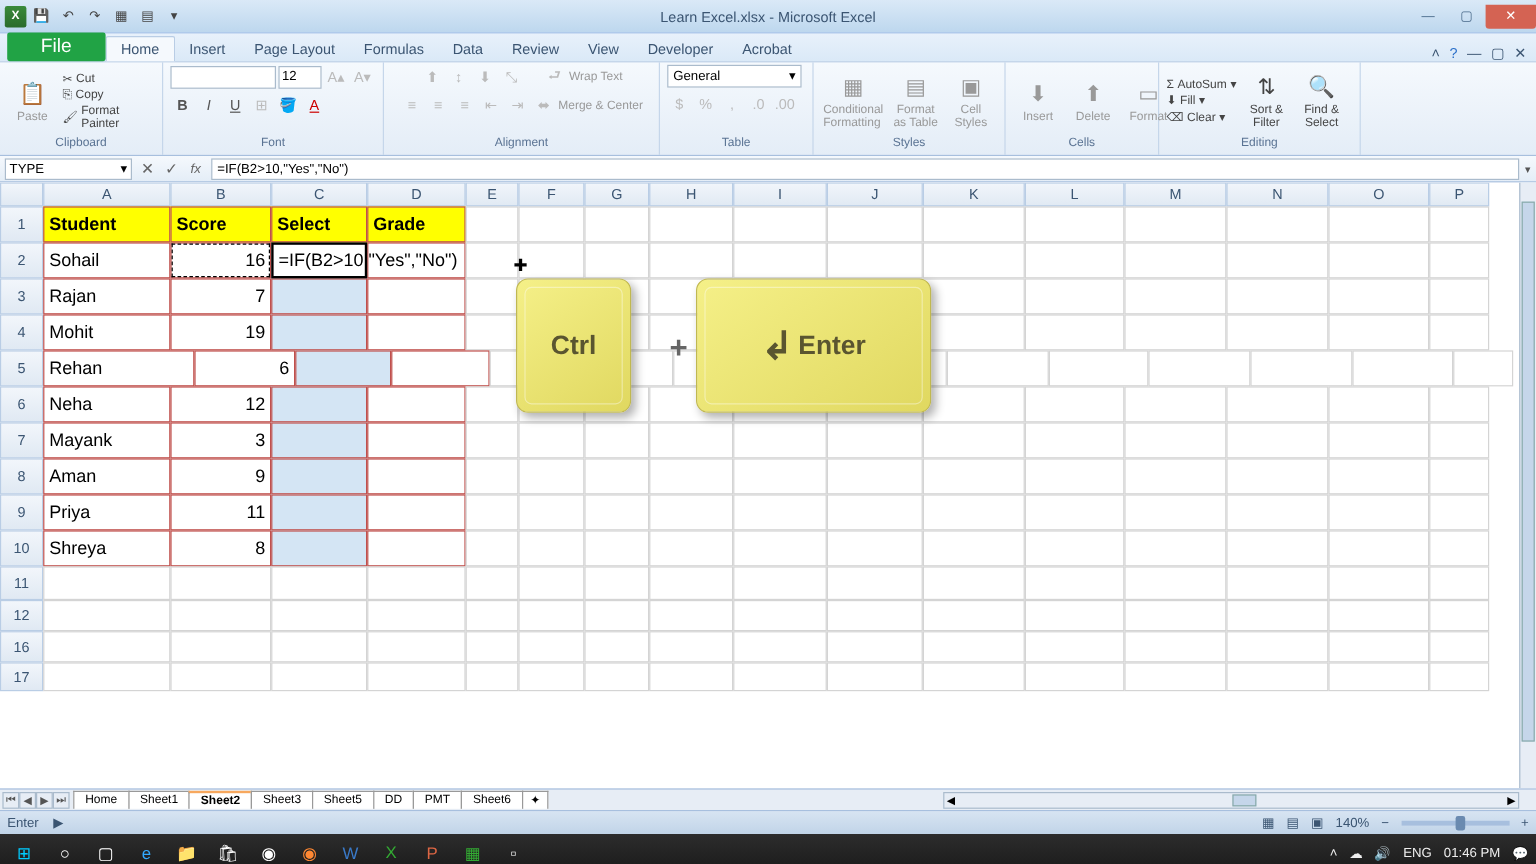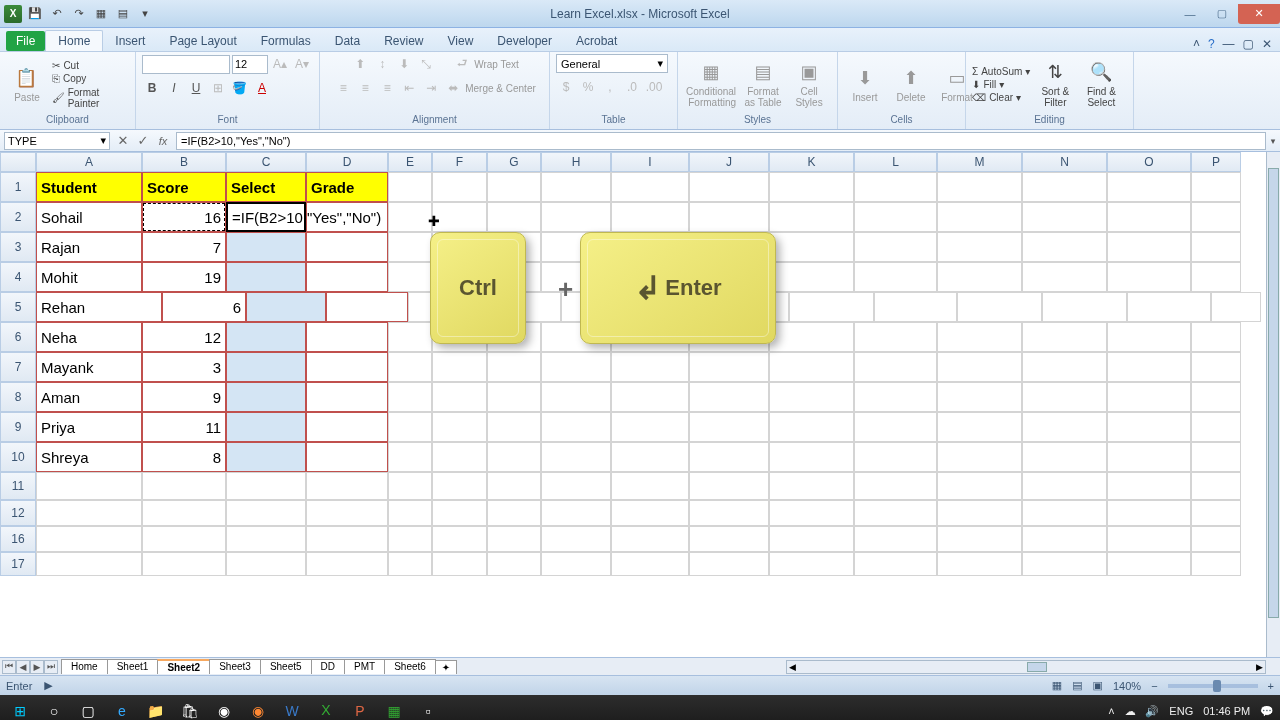--- a/index.html
+++ b/index.html
@@ -5,21 +5,21 @@
 *{margin:0;padding:0;box-sizing:border-box;font-family:'Segoe UI',Tahoma,sans-serif}
 body{width:1280px;height:720px;overflow:hidden;background:#fff;position:relative}
 .titlebar{height:28px;background:linear-gradient(#dae9f7,#bdd7ee);display:flex;align-items:center;border-bottom:1px solid #8db2e3;position:relative}
 .qat{display:flex;align-items:center;gap:4px;padding-left:4px}
 .qat-btn{width:18px;height:18px;display:flex;align-items:center;justify-content:center;color:#444;font-size:11px}
 .excel-icon{width:18px;height:18px;background:linear-gradient(#3a8a3a,#2b6b2b);border-radius:2px;display:flex;align-items:center;justify-content:center;color:#fff;font-size:10px;font-weight:bold}
 .title-text{position:absolute;left:50%;transform:translateX(-50%);font-size:12px;color:#3b5572}
 .winctl{position:absolute;right:0;display:flex}
 .winctl div{width:32px;height:20px;display:flex;align-items:center;justify-content:center;color:#4a6a8a;font-size:11px;cursor:pointer}
 .winctl .close{background:#d46353;color:#fff;width:42px;border-radius:0 0 3px 3px}
-.file-tab{display:inline-block;background:#21a345;color:#fff;padding:3px 10px;font-size:12px;margin-left:2px;border-radius:2px}
+.file-tab{display:inline-block;background:#21a345;color:#fff;padding:3px 28px;font-size:16px;margin-left:2px;border-radius:2px}
 .ribbon-tabs{height:24px;background:linear-gradient(#e8f1fb,#dae9f7);display:flex;align-items:flex-end;padding-left:4px;border-bottom:1px solid #b9cde5;position:relative}
 .tab{padding:3px 12px;font-size:12px;color:#3b5572;cursor:pointer}
 .tab.active{background:#f5f9fd;border:1px solid #b9cde5;border-bottom:none;border-radius:2px 2px 0 0}
 .tab-icons{position:absolute;right:8px;display:flex;gap:8px;align-items:center;font-size:12px;color:#3b5572}
 .ribbon{height:78px;background:linear-gradient(#f5f9fd,#e4edf7);border-bottom:1px solid #a7bfde;display:flex}
 .group{border-right:1px solid #c5d6ea;padding:2px 6px;display:flex;flex-direction:column;justify-content:space-between}
 .group-label{font-size:10px;text-align:center;color:#5a7393;height:13px}
 .group-body{flex:1;display:flex;align-items:center;gap:4px}
 .big-btn{display:flex;flex-direction:column;align-items:center;justify-content:center;min-width:42px;font-size:10px;color:#444;gap:2px;padding:2px}
 .big-btn.dis{color:#999}
@@ -203,21 +203,21 @@
         <div class="rb dis">.0</div>
         <div class="rb dis">.00</div>
       </div>
     </div>
     <div class="group-label">Table</div>
   </div>
   <div class="group" style="width:160px">
     <div class="group-body">
       <div class="big-btn dis">
           <div class="big-icon">▦</div>
-          <span style="white-space:pre-line;text-align:right">Conditional
+          <span style="white-space:pre-line;text-align:left">Conditional
 Formatting</span>
         </div>
       <div class="big-btn dis">
           <div class="big-icon">▤</div>
           <span style="white-space:pre-line;text-align:center">Format
 as Table</span>
         </div>
       <div class="big-btn dis">
           <div class="big-icon">▣</div>
           <span style="white-space:pre-line;text-align:center">Cell

